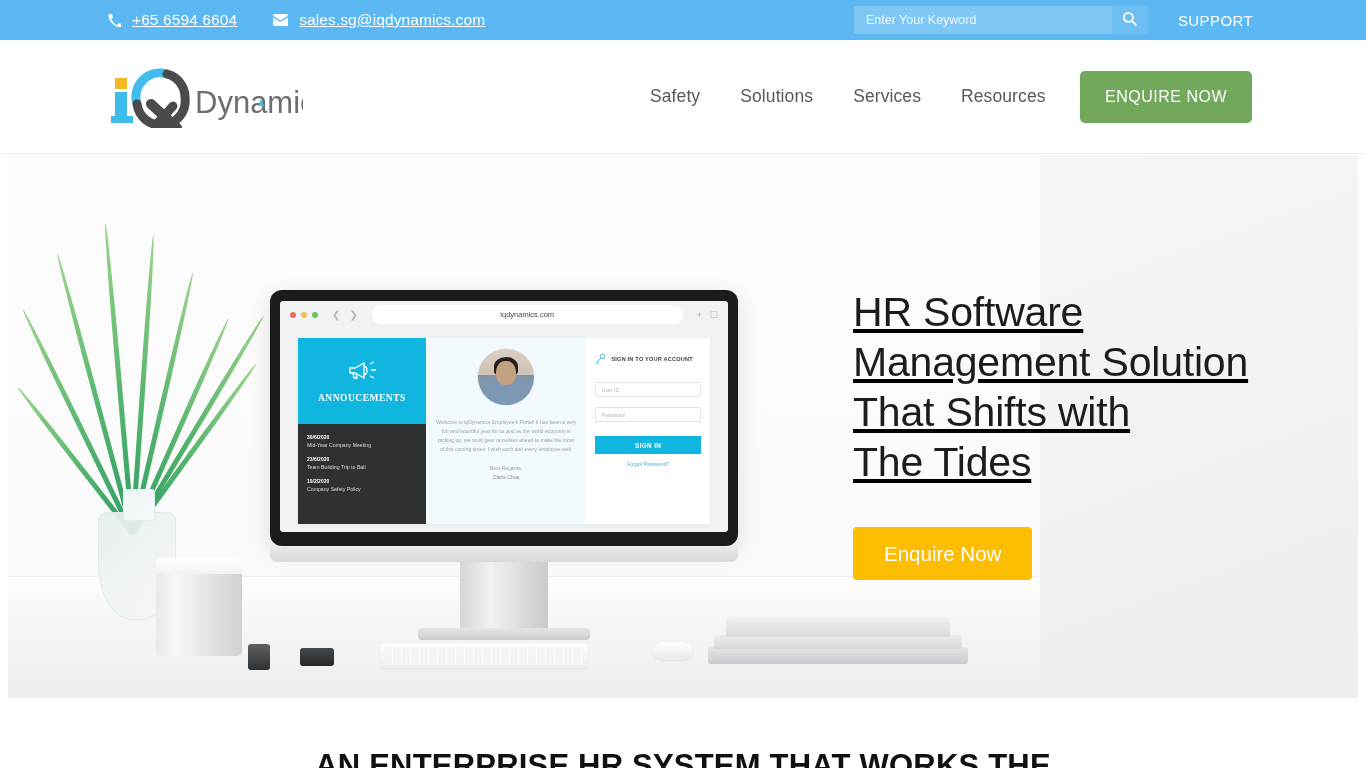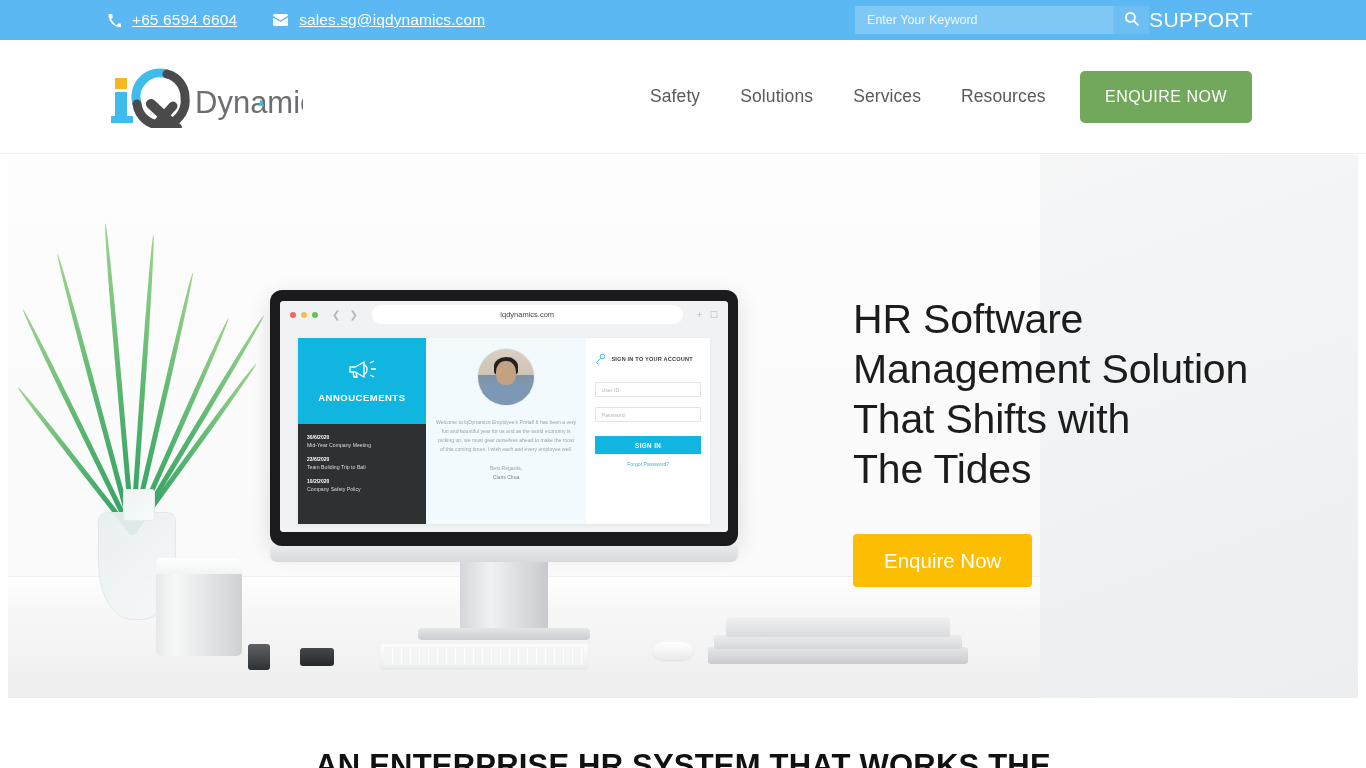--- a/index.html
+++ b/index.html
@@ -59,23 +59,24 @@
   .search-btn {
     width: 36px; height: 28px;
     background: #6dbff3;
     border: none;
     cursor: pointer;
     display: flex; align-items: center; justify-content: center;
     color: #ffffff;
   }
   .support-link {
     color: #ffffff;
-    font-size: 21px;
+    font-size: 15px;
     letter-spacing: 0.4px;
     text-decoration: none;
+    margin-left: 30px;
     margin-right: 113px;
     white-space: nowrap;
   }
 
   
   .header {
     height: 114px;
     background: #ffffff;
     display: flex;
     align-items: center;
@@ -215,20 +216,21 @@
   }
   .url-text { font-size: 7.5px; color: #44474b; margin: 0 auto; }
   .bar-icons { display:flex; gap:8px; color:#b3b6bb; font-size:9px; }
   .browser-body { flex: 1; background:#f1f2f4; padding: 10px 18px 8px 18px; }
   .portal { height: 100%; display: flex; box-shadow: 0 1px 4px rgba(0,0,0,.06); }
   .portal-left { width: 31%; display: flex; flex-direction: column; }
   .ann-head {
     background: #11b6e0; color: #ffffff; height: 46%;
     display: flex; flex-direction: column; align-items: center; justify-content: center;
     gap: 8px;
+    font-family: Liberation Serif, serif;
   }
   .ann-title { font-size: 9.5px; font-weight: bold; letter-spacing: .5px; }
   .ann-list { background: #2f3032; flex: 1; padding: 10px 9px; }
   .ann-item { margin-bottom: 8px; }
   .ann-date { color: #ffffff; font-size: 5px; font-weight: bold; }
   .ann-label { color: #d9dadb; font-size: 5.2px; margin-top: 2px; }
   .portal-mid {
     width: 39%; background: #f3fafd; display: flex; flex-direction: column;
     align-items: center; padding: 10px 10px 6px 10px;
   }
@@ -295,21 +297,21 @@
     position: absolute; left: 292px; bottom: 32px; width: 34px; height: 18px;
     background: linear-gradient(to bottom,#45484b,#26282a); border-radius: 3px;
   }
   .clip {
     position: absolute; left: 240px; bottom: 28px; width: 22px; height: 26px;
     background: linear-gradient(to bottom,#5d6165,#2f3234); border-radius: 3px;
   }
 
   
   .hero-copy {
-    position: absolute; left: 845px; top: 139px; width: 470px;
+    position: absolute; left: 845px; top: 132px; width: 470px; text-decoration: underline;
   }
   .hero-title {
     font-size: 41px;
     line-height: 50px;
     color: #1c1c1c;
     font-weight: normal;
     letter-spacing: -0.2px;
   }
   .hero-cta {
     margin-top: 40px;

